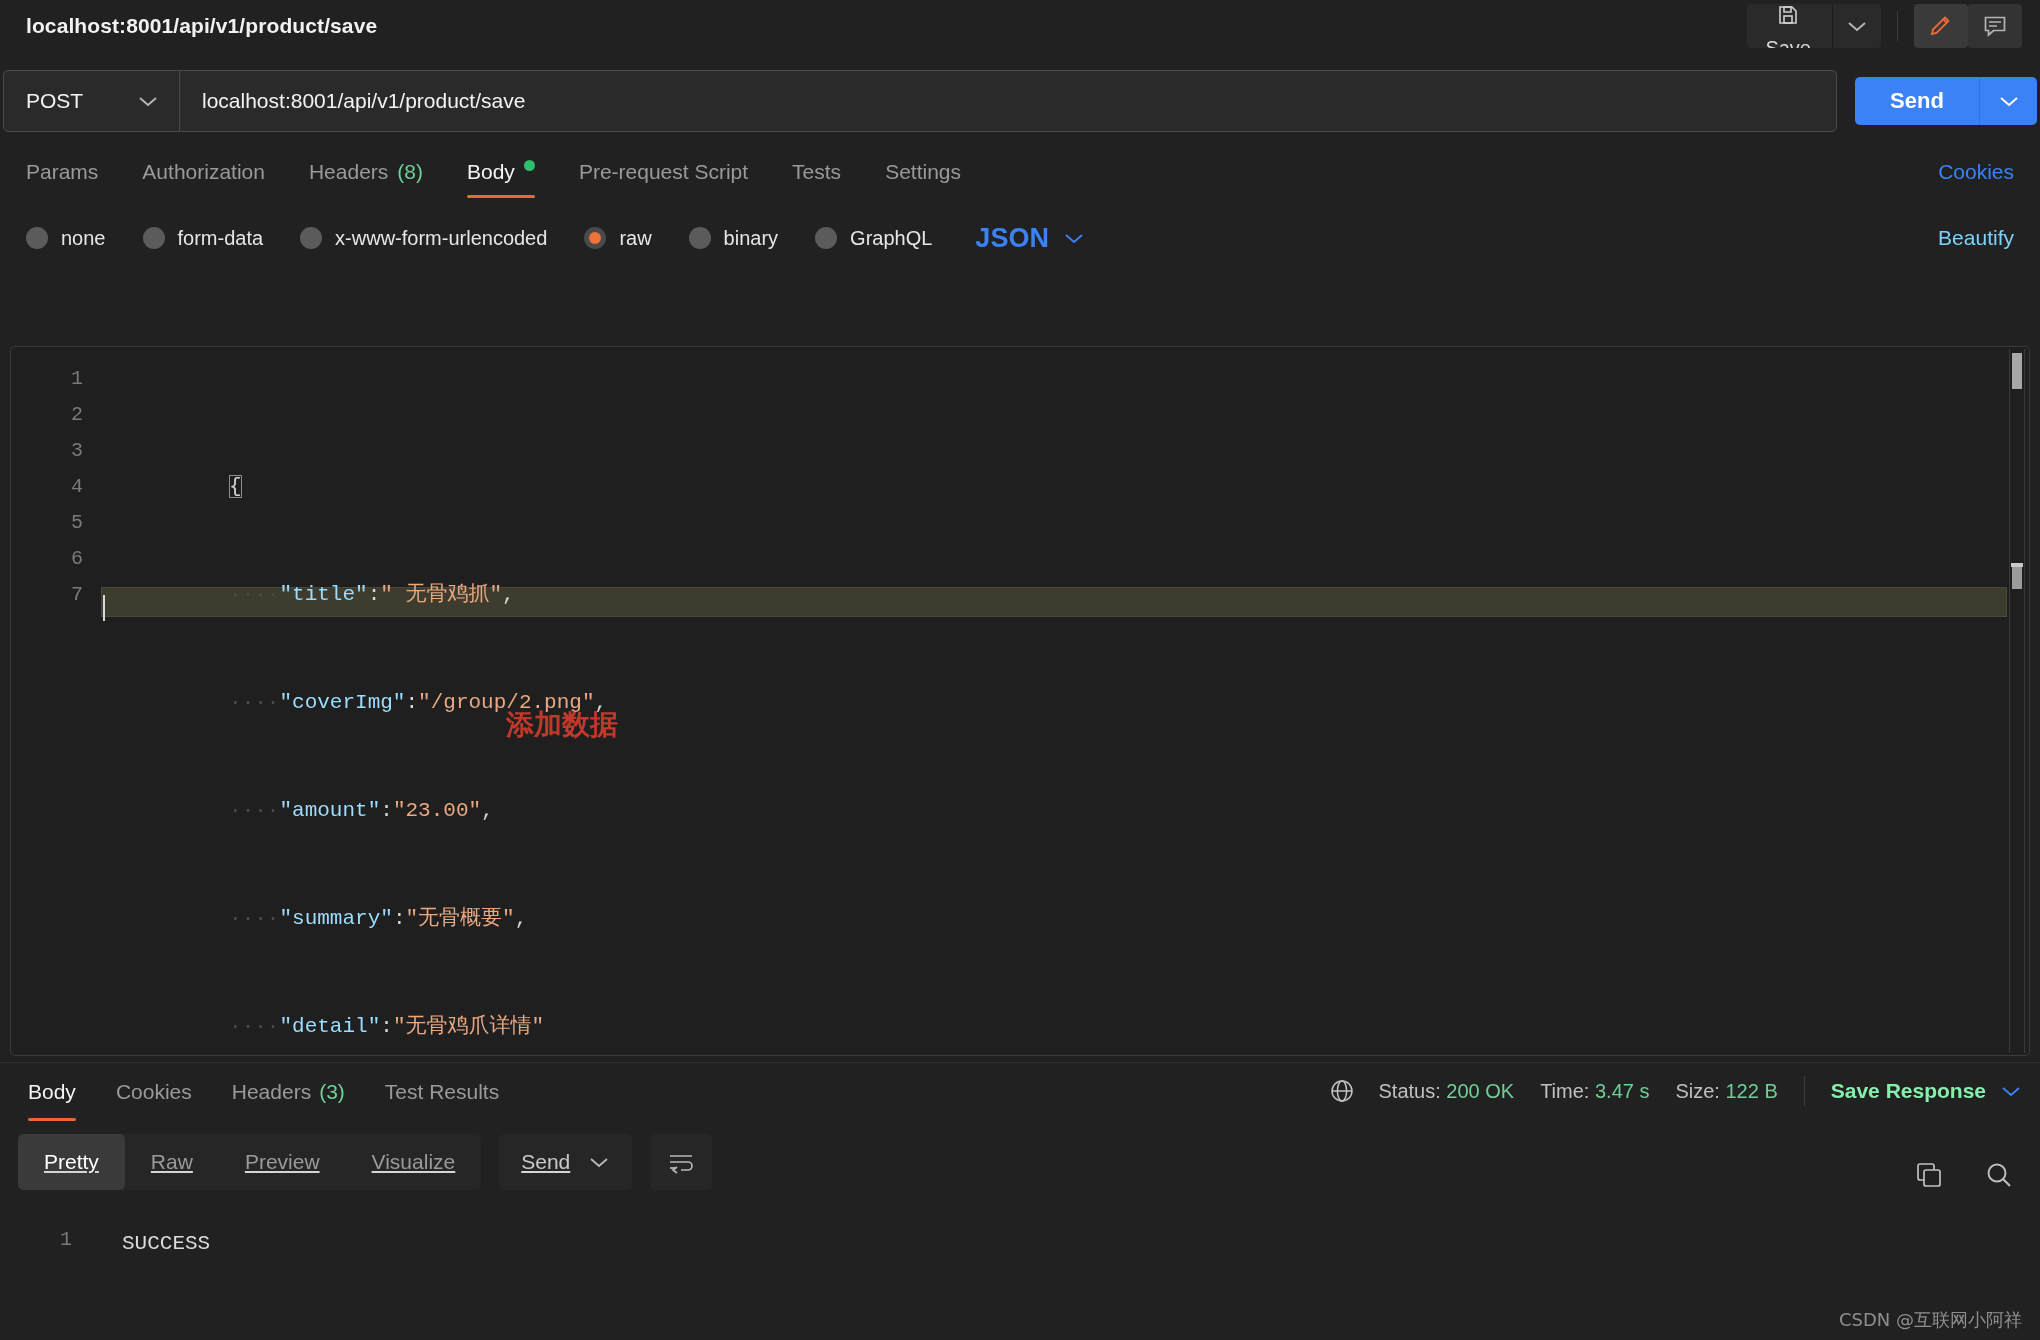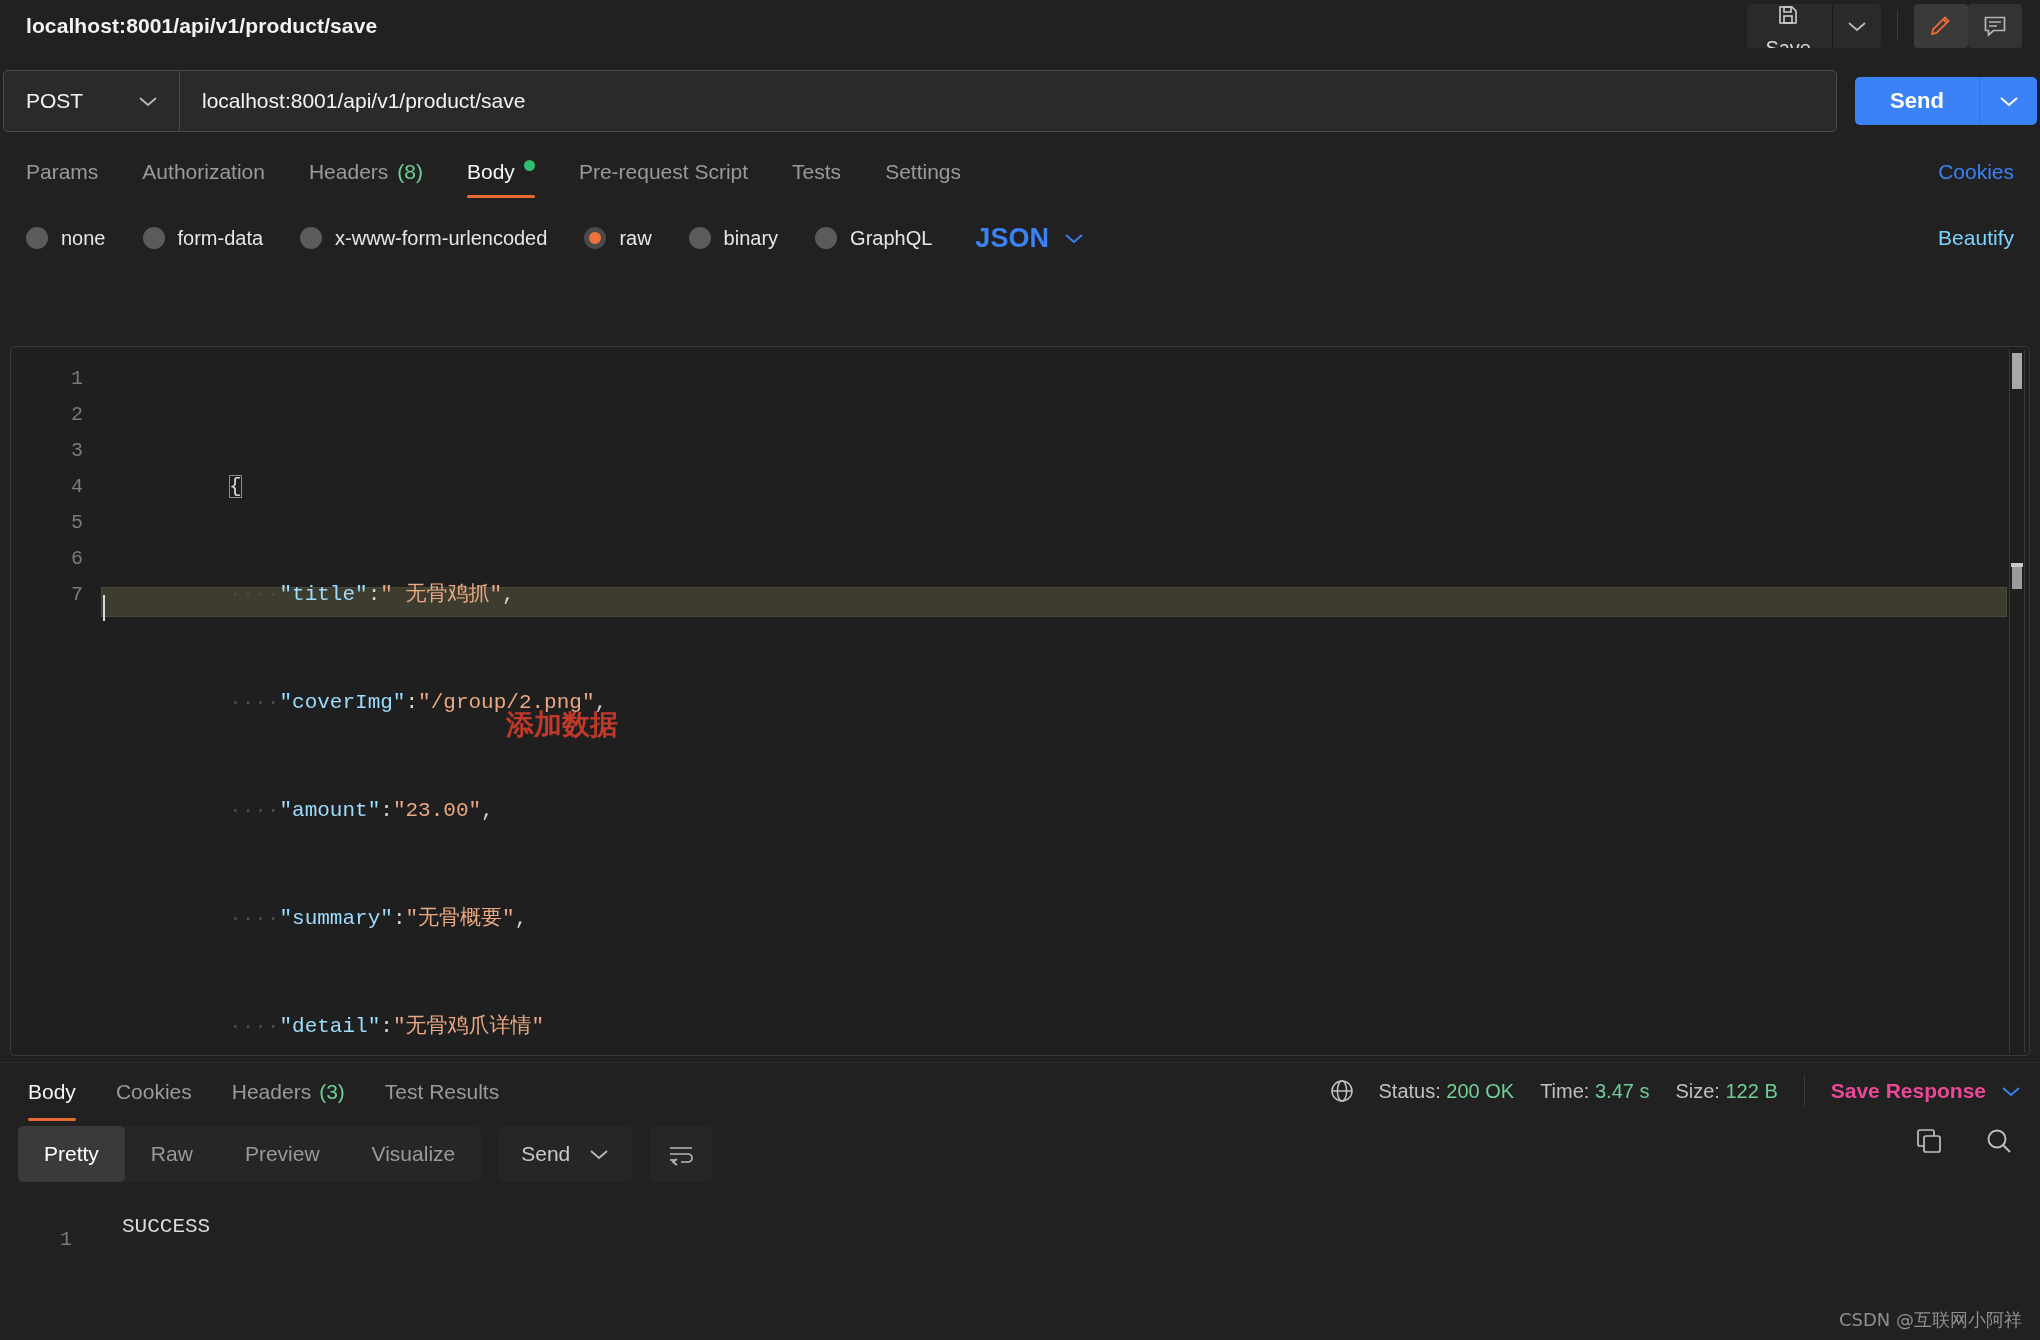--- a/index.html
+++ b/index.html
@@ -173,27 +173,27 @@
     content: ""; position: absolute; left: 10px; right: 20px; bottom: 0;
     height: 3px; background: #e86a33; border-radius: 2px;
   }
   .resp-meta {
     position: absolute; right: 18px; top: 1062px; height: 58px;
     display: flex; align-items: center; gap: 0; font-size: 20px;
   }
   .meta-item { margin-right: 26px; color: #c0c0c0; white-space: nowrap; }
   .meta-item .val { color: #6fcf97; }
   .meta-sep { width: 1px; height: 30px; background: #3d3d3d; margin-right: 26px; }
-  .save-resp { color: #ec4899; font-weight: bold; font-size: 21px; cursor: pointer; display: flex; align-items: center; gap: 14px; }
+  .save-resp { color: #86efac; font-weight: bold; font-size: 21px; cursor: pointer; display: flex; align-items: center; gap: 14px; }
   .globe { margin-right: 22px; display: flex; align-items: center; }
 
   
   .resp-toolbar {
     position: absolute; left: 0; right: 0; top: 1126px; height: 64px;
-    display: flex; align-items: flex-start; padding: 0 18px;
+    display: flex; align-items: flex-end; padding: 0 18px; text-decoration: underline;
   }
   .seg {
     display: flex; background: #262626; border-radius: 5px; overflow: hidden; height: 56px; align-items: center;
   }
   .seg-item {
     padding: 0 26px; height: 56px; display: flex; align-items: center;
     font-size: 21px; color: #9a9a9a; cursor: pointer;
   }
   .seg-item.active { background: #3a3a3a; color: #fff; border-radius: 5px; }
   .dd {
@@ -210,21 +210,21 @@
   }
 
   
   .resp-body { position: absolute; left: 0; right: 0; top: 1198px; bottom: 0; }
   .rb-gutter {
     position: absolute; left: 0; top: 30px; width: 84px; text-align: right;
     padding-right: 12px; color: #7a7a7a; font-size: 20px;
     font-family: "Liberation Mono", monospace;
   }
   .rb-code {
-    position: absolute; left: 122px; top: 17px; color: #dcdcdc;
+    position: absolute; left: 122px; top: 34px; color: #dcdcdc;
     font-family: "Liberation Mono", monospace; font-size: 21px;
   }
   .watermark {
     position: absolute; right: 18px; bottom: 8px;
     font-size: 18px; color: #8f8f8f;
     font-family: "DejaVu Sans", sans-serif;
   }
   svg { display: block; }
 </style>
 </head>

